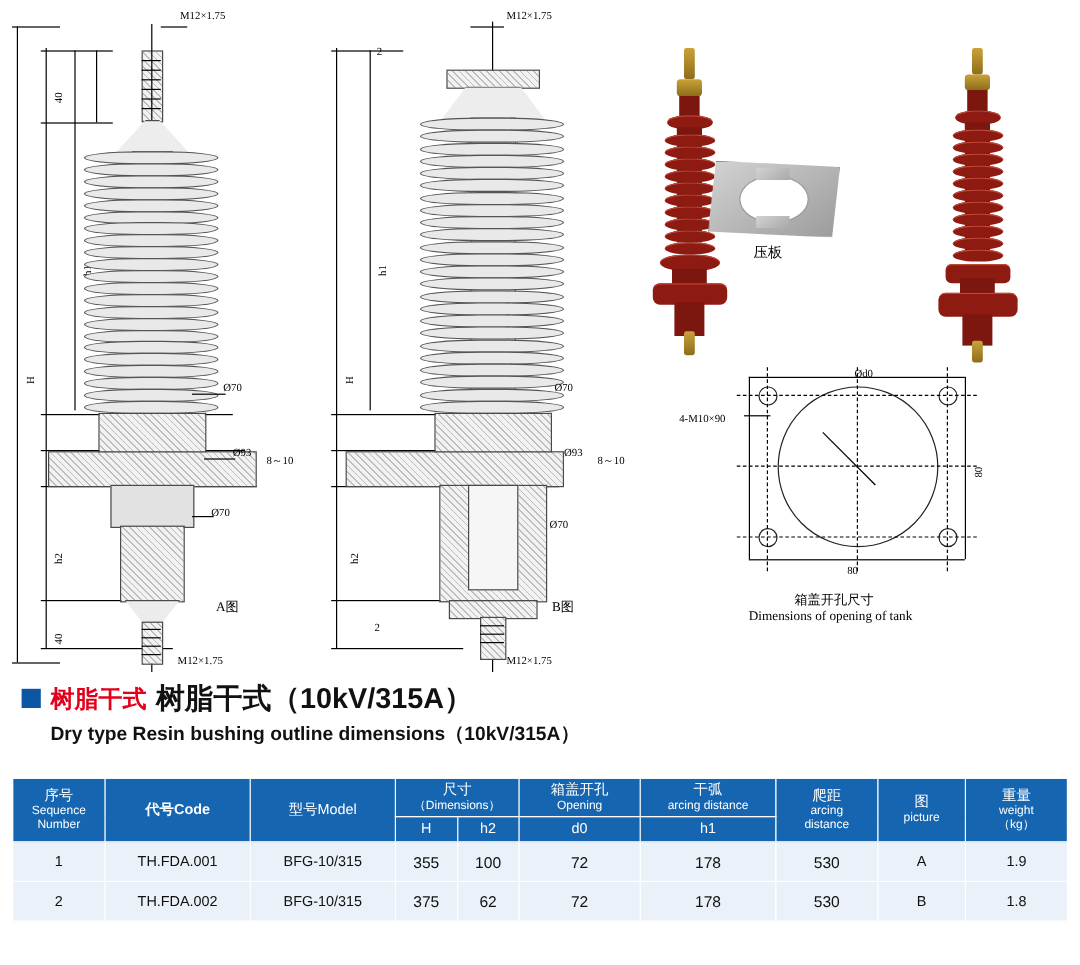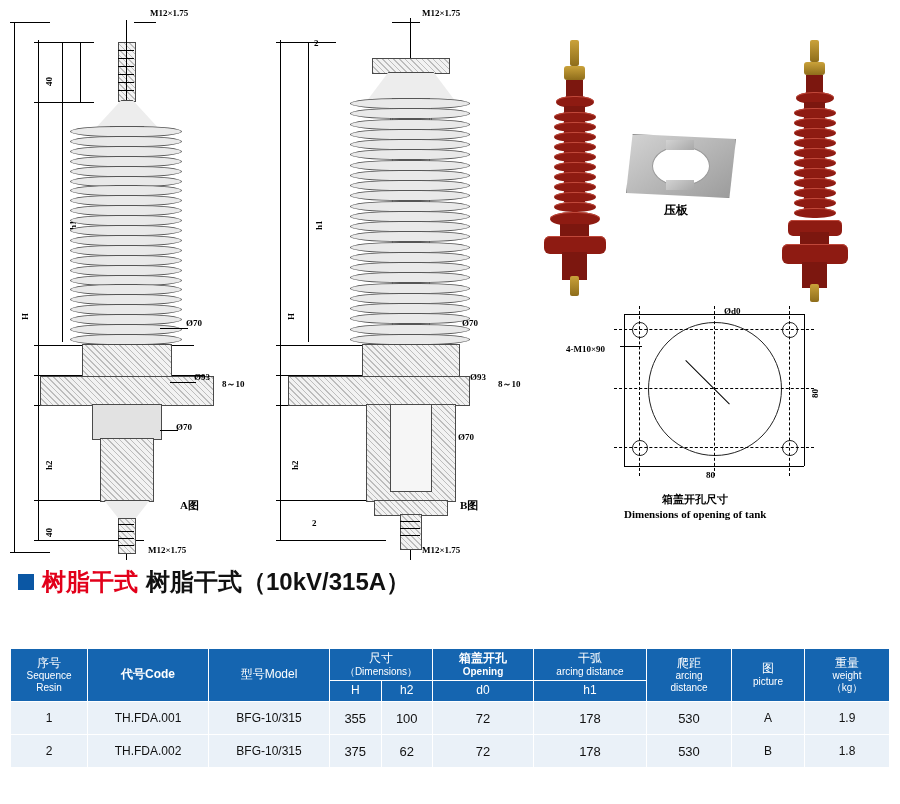--- a/index.html
+++ b/index.html
@@ -4,21 +4,21 @@
 <style>
   html,body{margin:0;padding:0;}
   body{
     width:900px;height:804px;
     background:#ffffff;
     font-family:"Liberation Sans", sans-serif;
     color:#000;
     position:relative;
     overflow:hidden;
   }
-  .drawings{position:relative;width:900px;height:560px;font-weight:bold;}
+  .drawings{position:relative;width:900px;height:560px;}
 
   
   .ln{position:absolute;background:#000;}
   .hln{height:1px;}
   .vln{width:1px;}
   .dash-h{position:absolute;height:0;border-top:1px dashed #000;}
   .dash-v{position:absolute;width:0;border-left:1px dashed #000;}
   .lbl{position:absolute;font-size:9px;font-family:"Liberation Serif",serif;white-space:nowrap;}
   .lbl-v{position:absolute;font-size:9px;font-family:"Liberation Serif",serif;white-space:nowrap;transform-origin:0 0;transform:rotate(-90deg);}
 
@@ -35,21 +35,21 @@
   .photo{position:absolute;}
   .bush-shed{position:absolute;background:#8e1b12;border-radius:50%/55%;box-shadow:inset 0 1px 0 #c0483a;}
   .bush-core{position:absolute;background:#7c170f;}
   .brass{position:absolute;background:linear-gradient(180deg,#caa23a,#8e6d1b);}
   .plate{position:absolute;background:linear-gradient(145deg,#d3d3d3,#9b9b9b);border:1px solid #8d8d8d;border-radius:3px;}
 
   
   .title-wrap{position:absolute;left:18px;top:566px;width:870px;}
   .title-row{display:flex;align-items:center;gap:8px;}
   .sq{width:16px;height:16px;background:#0b57a4;display:inline-block;}
-  .t-red{color:#e2001a;font-size:24px;font-weight:bold;}
+  .t-red{color:#e2001a;font-size:20px;font-weight:bold;}
   .t-blk{color:#111;font-size:24px;font-weight:bold;}
   .subtitle{margin-top:4px;margin-left:24px;font-size:16px;font-weight:bold;color:#111;}
 
   
   table.spec{
     position:absolute;left:10px;top:648px;width:880px;
     border-collapse:collapse;font-size:12px;
   }
   table.spec th,table.spec td{
     border:1px solid #ffffff;
@@ -244,21 +244,21 @@
     <div class="bush-shed" style="left:34px;top:142px;width:42px;height:10px;"></div>
     <div class="bush-shed" style="left:34px;top:152px;width:42px;height:10px;"></div>
     <div class="bush-shed" style="left:34px;top:162px;width:42px;height:10px;"></div>
     <div class="bush-shed" style="left:30px;top:172px;width:50px;height:14px;"></div>
     <div class="bush-core" style="left:40px;top:184px;width:29px;height:22px;"></div>
     <div class="bush-shed" style="left:24px;top:196px;width:62px;height:18px;border-radius:6px;"></div>
     <div class="bush-core" style="left:42px;top:212px;width:25px;height:28px;"></div>
     <div class="brass" style="left:50px;top:236px;width:9px;height:20px;border-radius:2px;"></div>
   </div>
 
-  <div class="photo" style="left:622px;top:130px;width:120px;height:90px;text-align:center;">
+  <div class="photo" style="left:586px;top:130px;width:120px;height:90px;text-align:center;">
     <div class="plate" style="left:4px;top:4px;width:108px;height:62px;
         clip-path:polygon(6% 0,100% 8%,94% 100%,0 92%);"></div>
     <div style="position:absolute;left:30px;top:16px;width:56px;height:38px;border-radius:50%;background:#ffffff;border:1px solid #9a9a9a;"></div>
     <div style="position:absolute;left:44px;top:10px;width:28px;height:10px;background:linear-gradient(145deg,#d3d3d3,#a8a8a8);"></div>
     <div style="position:absolute;left:44px;top:50px;width:28px;height:10px;background:linear-gradient(145deg,#d3d3d3,#a8a8a8);"></div>
     <span class="lbl" style="left:42px;top:72px;font-size:12px;font-family:'Liberation Sans',sans-serif;">压板</span>
   </div>
 
   <div class="photo" style="left:760px;top:40px;width:110px;height:260px;">
     <div class="brass" style="left:50px;top:0;width:9px;height:22px;border-radius:2px;"></div>
@@ -298,55 +298,56 @@
     <div style="position:absolute;left:182px;top:140px;width:14px;height:14px;border:1px solid #222;border-radius:50%;"></div>
 
     <div class="dash-h" style="left:14px;top:29px;width:200px;"></div>
     <div class="dash-h" style="left:14px;top:147px;width:200px;"></div>
     <div class="dash-v" style="left:39px;top:6px;height:170px;"></div>
     <div class="dash-v" style="left:189px;top:6px;height:170px;"></div>
     <div class="dash-h" style="left:14px;top:88px;width:200px;"></div>
     <div class="dash-v" style="left:114px;top:6px;height:170px;"></div>
 
     <div class="ln" style="left:86px;top:60px;width:62px;height:1px;transform:rotate(45deg);transform-origin:0 0;"></div>
-    <span class="lbl" style="left:112px;top:6px;margin-left:12px;">Ød0</span>
+    <span class="lbl" style="left:112px;top:6px;">Ød0</span>
     <span class="lbl" style="left:-34px;top:44px;">4-M10×90</span>
     <div class="ln" style="left:20px;top:46px;width:22px;height:1px;"></div>
 
     <span class="lbl" style="left:106px;top:170px;">80</span>
     <span class="lbl-v" style="left:210px;top:98px;">80</span>
 
     <span class="lbl" style="left:62px;top:192px;font-size:11px;">箱盖开孔尺寸</span>
     <span class="lbl" style="left:24px;top:208px;font-size:11px;">Dimensions of opening of tank</span>
   </div>
 </div>
 
 <div class="title-wrap">
   <div class="title-row">
     <span class="sq"></span>
     <span class="t-red">树脂干式</span>
       <span class="t-blk">树脂干式（10kV/315A）</span>
   </div>
+  <div class="subtitle">Dry type Resin bushing outline dimensions（10kV/315A）</div>
 </div>
 
 <table class="spec">
   <thead>
     <tr>
       <th rowspan="2" style="width:72px;">
         <div>序号</div>
         <div class="small">Sequence</div>
-        <div class="small">Resin</div>
+        <div class="small">Number</div>
       </th>
       <th rowspan="2" style="width:116px;font-weight:bold;">代号Code</th>
       <th rowspan="2" style="width:116px;">型号Model</th>
       <th colspan="2" style="width:110px;">
         <div>尺寸</div>
         <div class="small">（Dimensions）</div>
       </th>
-      <th style="width:96px;font-weight:bold;">
+      <th style="width:96px;">
         <div>箱盖开孔</div>
         <div class="small">Opening</div>
       </th>
       <th style="width:108px;">
         <div>干弧</div>
         <div class="small">arcing distance</div>
       </th>
       <th rowspan="2" style="width:80px;">
         <div>爬距</div>
         <div class="small">arcing</div>

